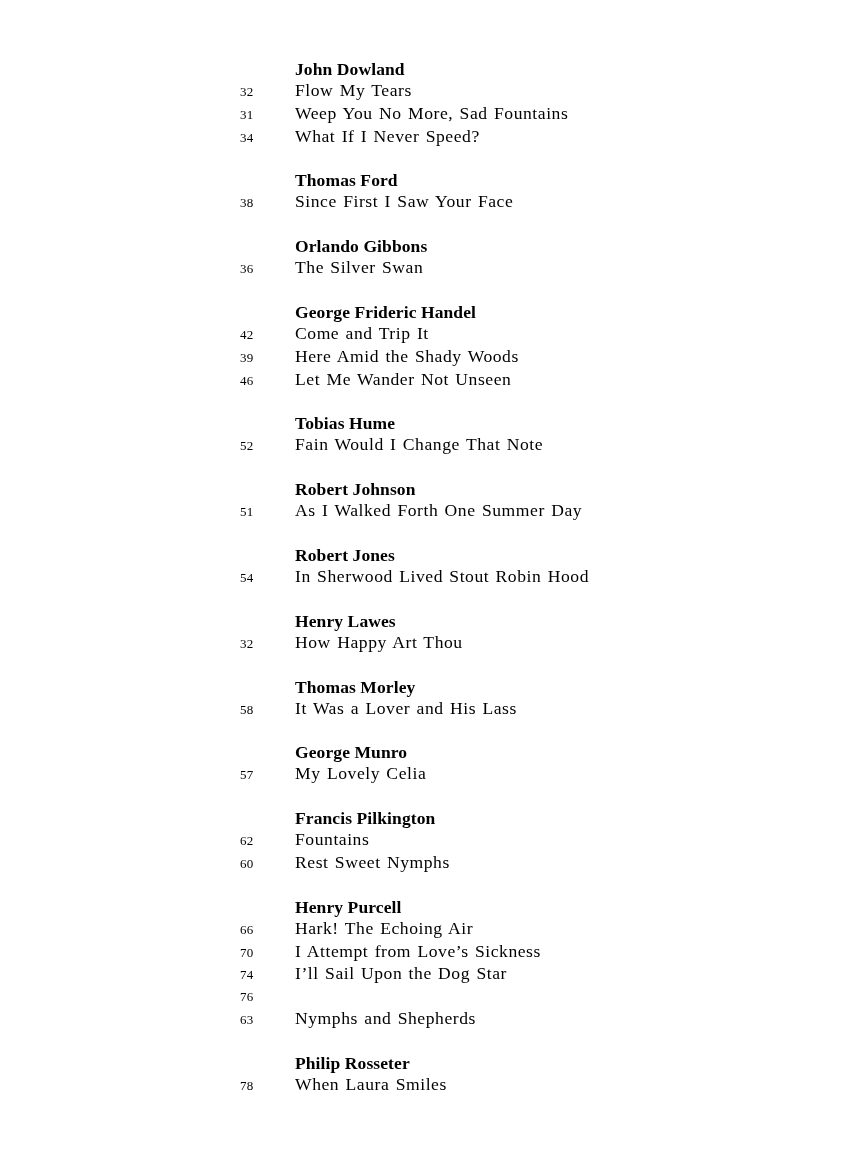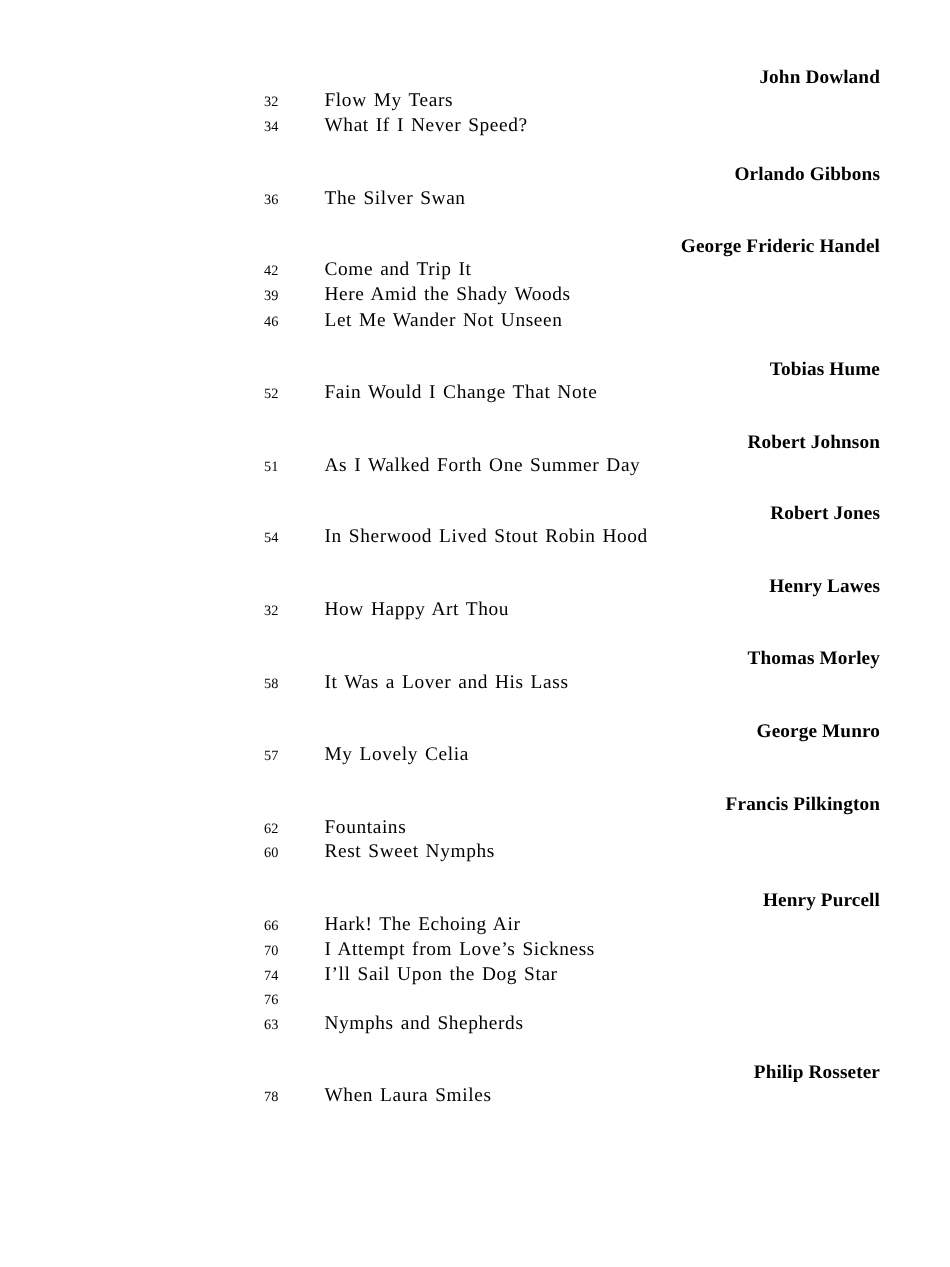--- a/index.html
+++ b/index.html
@@ -33,23 +33,23 @@
   .composer-group {
     margin-bottom: 21px;
   }
   .composer-group:last-child {
     margin-bottom: 0;
   }
   .composer-name {
     font-weight: bold;
     font-size: 17.5px;
     line-height: 22px;
+    margin-left: 55px;
     letter-spacing: 0.1px;
     white-space: nowrap;
-    text-align: right;
   }
   .work-row {
     display: flex;
     align-items: baseline;
     line-height: 21.8px;
     white-space: nowrap;
   }
   .work-page {
     width: 55px;
     flex: 0 0 55px;
@@ -68,22 +68,33 @@
 
 <div class="page">
   <div class="toc" id="toc-root">
       <div class="composer-group">
         <div class="composer-name">John Dowland</div>
         <div class="work-row">
           <span class="work-page">32</span>
           <span class="work-title">Flow My Tears</span>
         </div>
         <div class="work-row">
+          <span class="work-page">31</span>
+          <span class="work-title">Weep You No More, Sad Fountains</span>
+        </div>
+        <div class="work-row">
           <span class="work-page">34</span>
           <span class="work-title">What If I Never Speed?</span>
+        </div>
+      </div>
+      <div class="composer-group">
+        <div class="composer-name">Thomas Ford</div>
+        <div class="work-row">
+          <span class="work-page">38</span>
+          <span class="work-title">Since First I Saw Your Face</span>
         </div>
       </div>
       <div class="composer-group">
         <div class="composer-name">Orlando Gibbons</div>
         <div class="work-row">
           <span class="work-page">36</span>
           <span class="work-title">The Silver Swan</span>
         </div>
       </div>
       <div class="composer-group">

